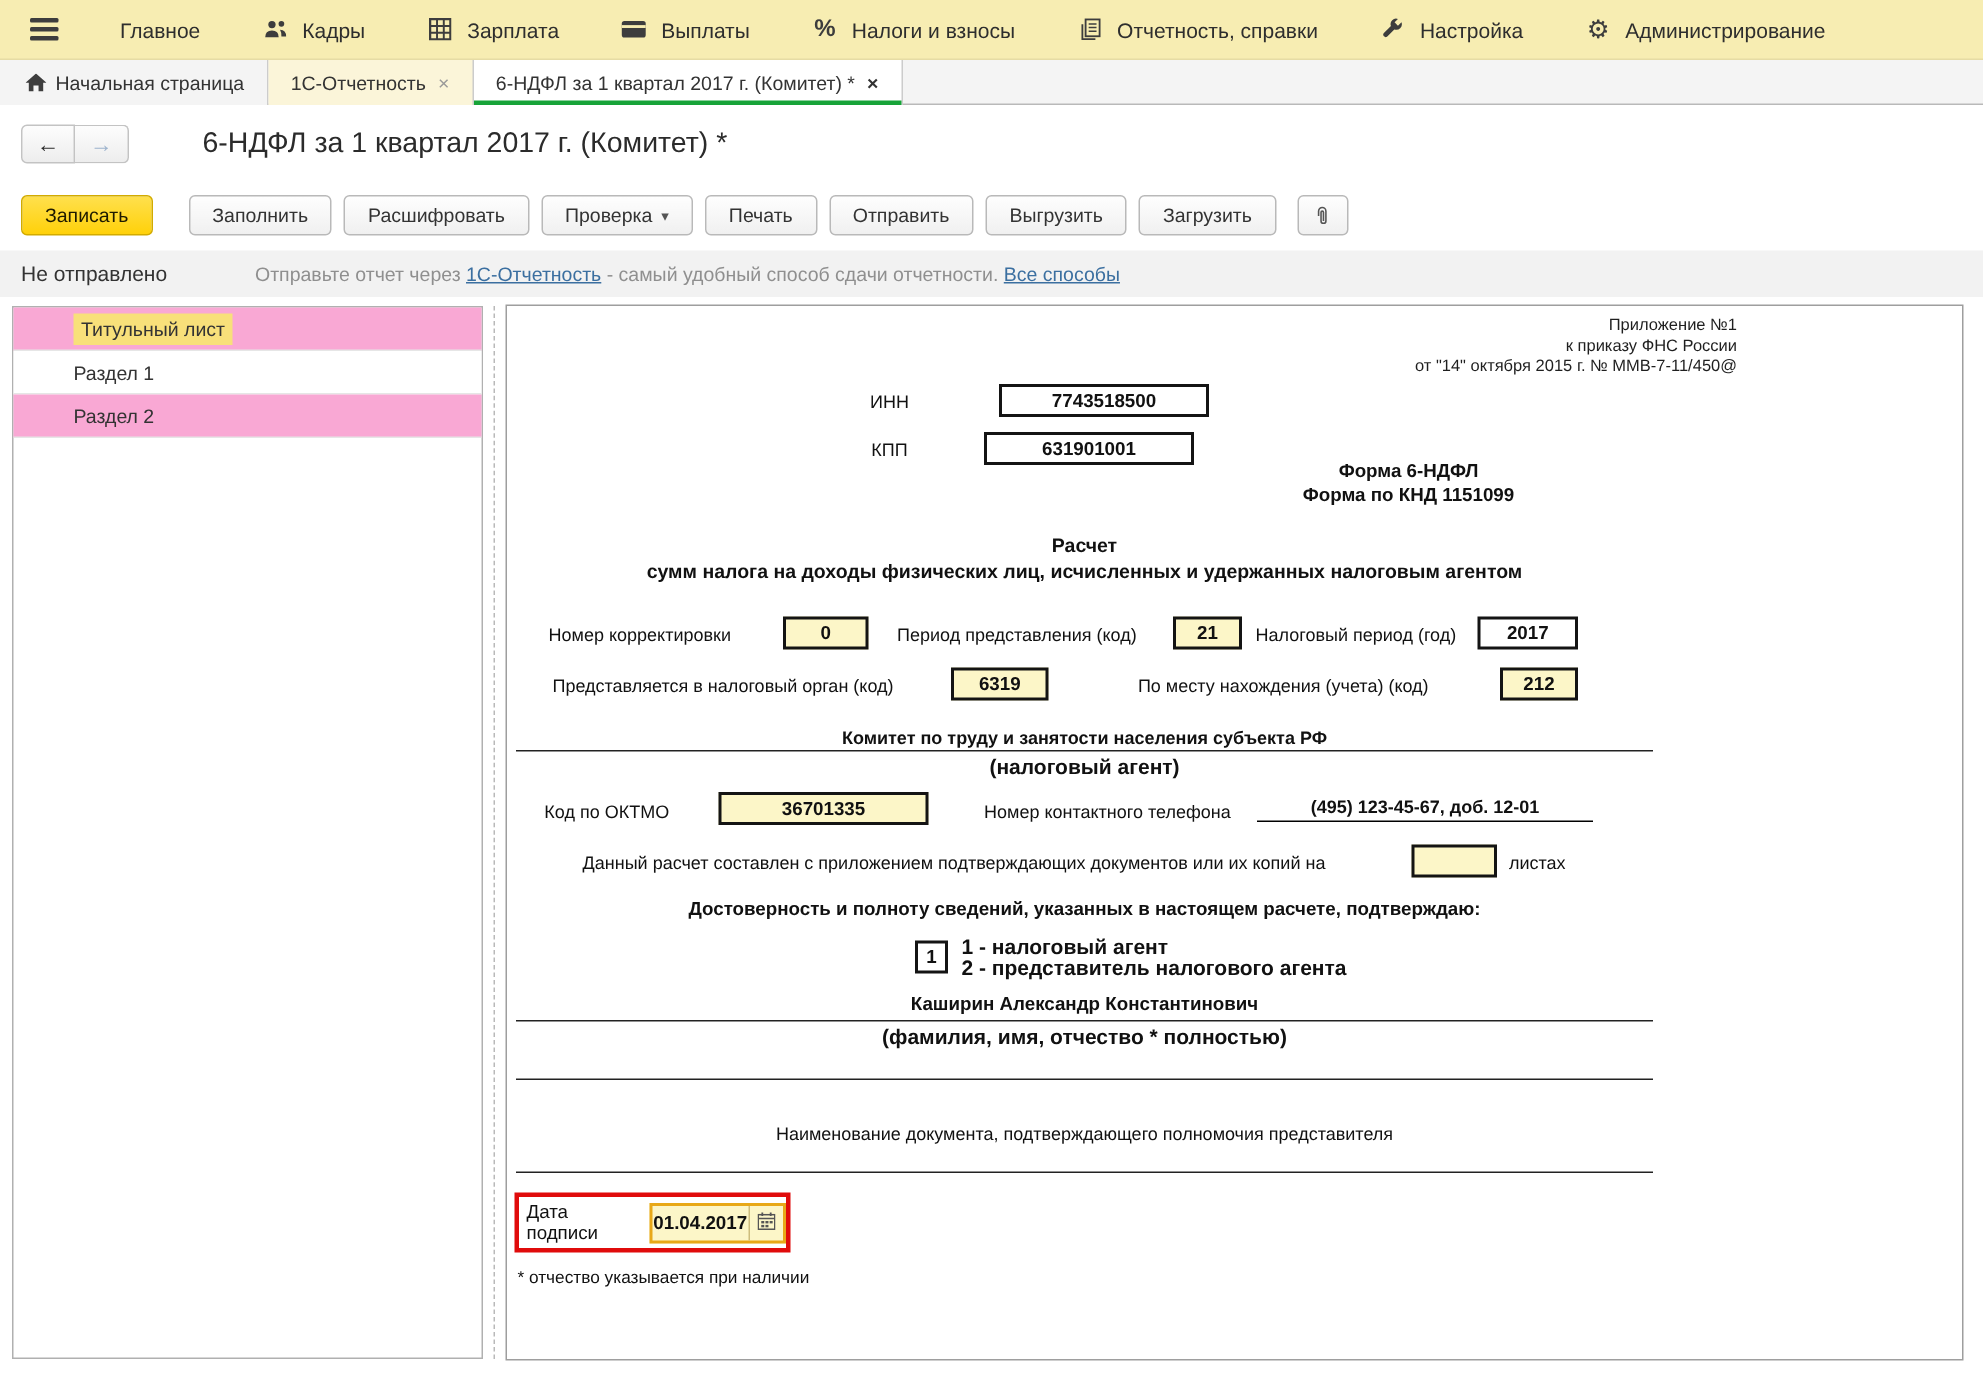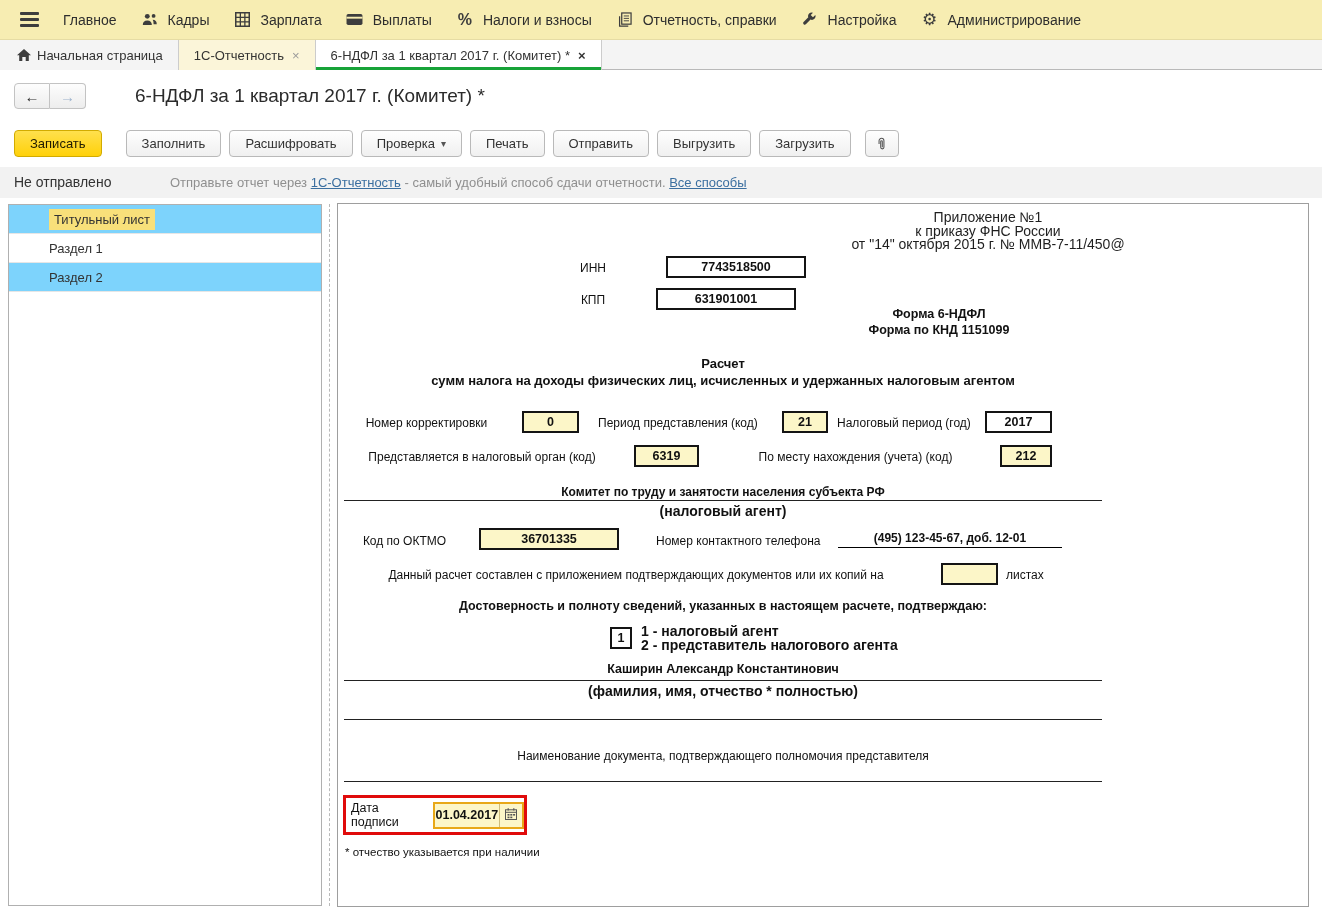--- a/index.html
+++ b/index.html
@@ -3,21 +3,21 @@
 <meta charset="utf-8">
 <style>
   * { margin:0; padding:0; box-sizing:border-box; }
   html,body { width:1322px; height:916px; overflow:hidden; background:#fff;
     font-family:"Liberation Sans", sans-serif; color:#2e2e2e; }
   .app { position:relative; width:1322px; height:916px; background:#fff; }
 
   
   .menubar { position:absolute; left:0; top:0; width:1322px; height:40px;
     background:#f7edb2; border-bottom:1px solid #e6dca4;
-    display:flex; align-items:center; padding-left:20px; gap:24px; }
+    display:flex; align-items:center; padding-left:20px; gap:41px; }
   .mb-item { display:flex; align-items:center; gap:9px; font-size:14px; color:#2e2e2e; cursor:pointer; }
   .hamburger { display:inline-block; width:19px; }
   .hamburger i { display:block; height:3px; background:#3d3d3d; margin:3px 0; border-radius:1px; }
   .mb-ic { display:inline-flex; align-items:center; justify-content:center; width:18px; height:16px; }
   .pct { font-weight:bold; font-size:16px; color:#3d3d3d; }
   .gear-glyph { font-size:17px; color:#3d3d3d; line-height:16px; }
 
   
   .tabbar { position:absolute; left:0; top:40px; width:1322px; height:30px;
     background:#f4f4f4; border-bottom:1px solid #b9b9b9; display:flex; }
@@ -51,39 +51,39 @@
   .statusrow { position:absolute; left:0; top:167px; width:1322px; height:31px; background:#f2f2f2; }
   .status-text { position:absolute; left:14px; top:7px; font-size:14px; color:#333; }
   .status-msg { position:absolute; left:170px; top:8px; font-size:13px; color:#8f8f8f; }
   .status-msg a { color:#3b6fa0; text-decoration:underline; cursor:pointer; }
 
   
   .sidebar { position:absolute; left:8px; top:204px; width:314px; height:702px;
     background:#fff; border:1px solid #b0b0b0; }
   .side-item { height:29px; line-height:29px; padding-left:40px; font-size:13px; color:#333;
     border-bottom:1px solid #e6e6e6; cursor:pointer; background:#fff; }
-  .side-item.alt { background:#7dd3fc; }
+  .side-item.alt { background:#f9a8d4; }
   .side-item .hl { background:#f8e07a; padding:3px 5px; }
 
   .splitter { position:absolute; left:329px; top:204px; height:702px; width:0;
     border-left:1px dashed #b9b9b9; cursor:col-resize; }
 
   
   .formpanel { position:absolute; left:337px; top:203px; width:972px; height:704px;
     background:#fff; border:1px solid #9e9e9e; font-size:12px; color:#111; }
   .abs { position:absolute; }
   .ctr { text-align:center; }
   .rgt { text-align:center; }
   .b { font-weight:bold; }
   .small { font-size:14px;font-weight:bold; }
   .fbox { position:absolute; height:22px; line-height:18px; border:2px solid #141414;
     background:#fcf6c8; text-align:center; font-weight:bold; font-size:12.5px; }
   .fbox.white { background:#fff; }
   .rule { position:absolute; height:0; border-top:1px solid #222; }
-  .note { font-size:14px; line-height:13.5px; color:#1f1f1f; }
+  .note { font-size:11px; line-height:13.5px; color:#1f1f1f;text-align:right; }
 
   .phoneval { border-bottom:1px solid #000; padding-bottom:2px; font-weight:bold; text-align:center; }
 
   .redbox { position:absolute; left:5px; top:591px; width:184px; height:40px;
     border:3px solid #e00b0b; display:flex; align-items:center; gap:19px; padding-left:5px; }
   .datefield { width:114px; height:27px; background:#fcf6c8; border:2px solid #e8a818;
     display:flex; align-items:stretch; }
   .dateval { flex:1; display:flex; align-items:center; justify-content:center; font-weight:bold; font-size:12.5px; }
   .datesep { width:1px; background:#cdbd7d; }
   .calbtn { width:22px; display:flex; align-items:center; justify-content:center; cursor:pointer; background:transparent; border:none; }

